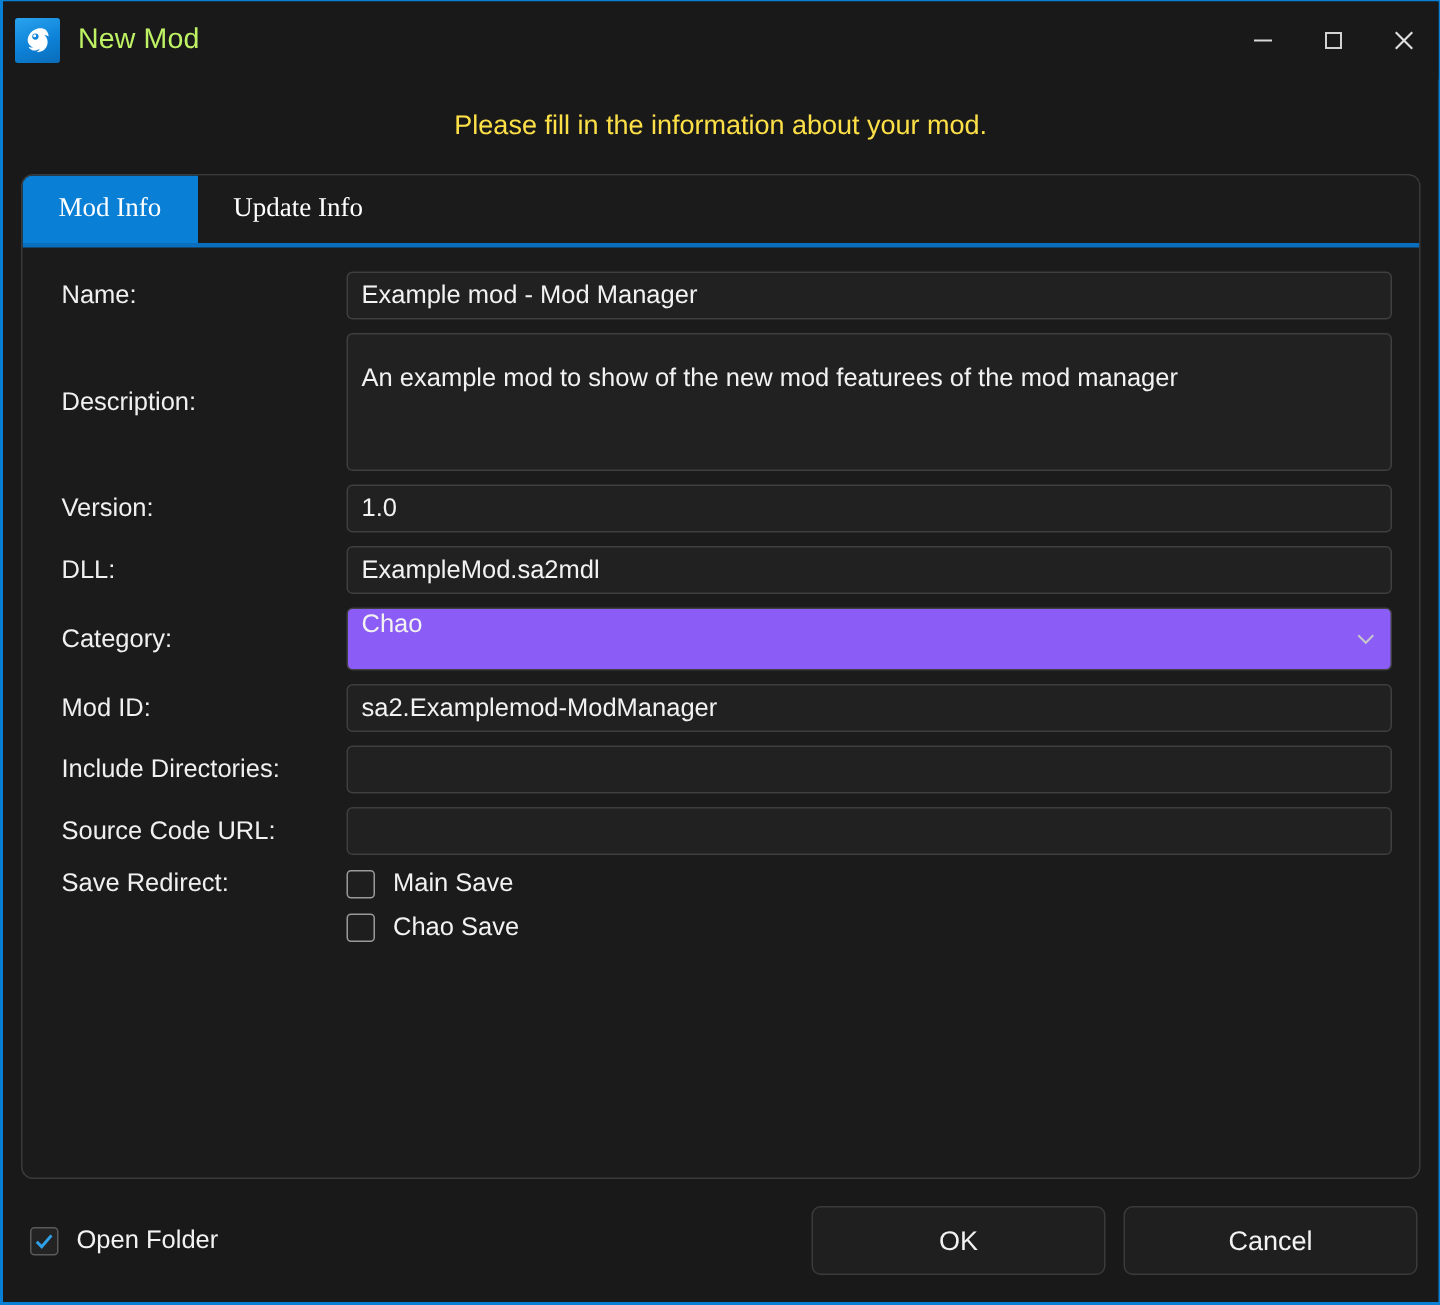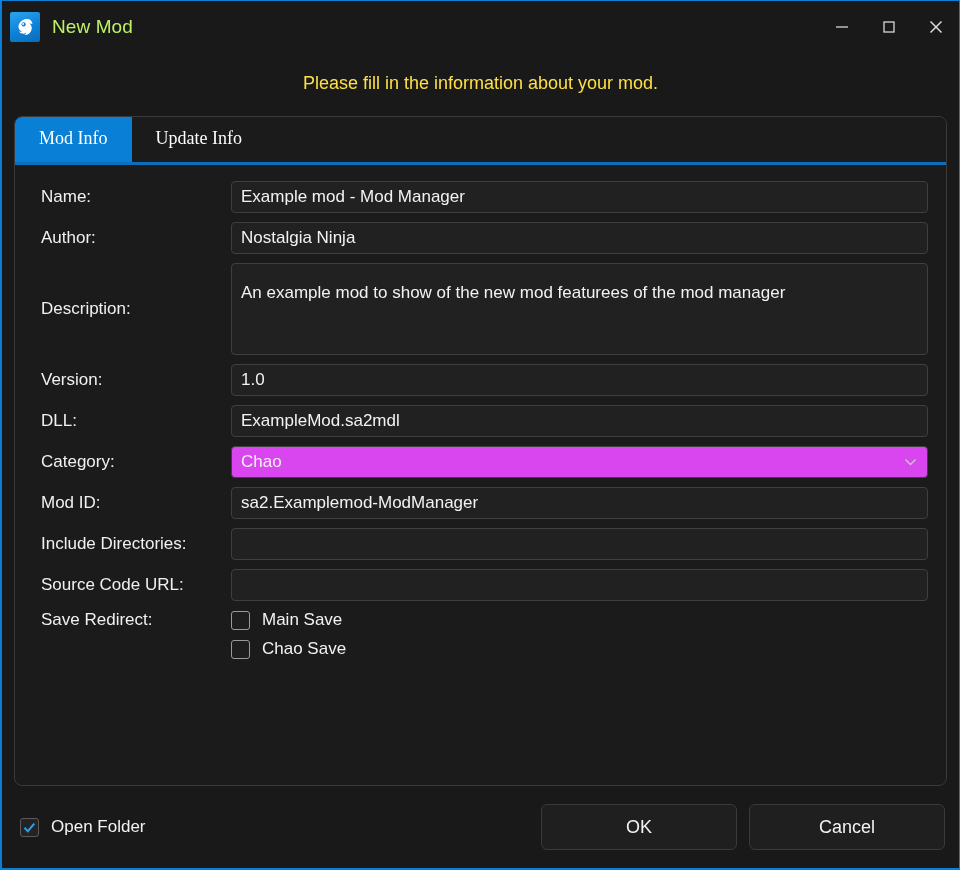--- a/index.html
+++ b/index.html
@@ -165,26 +165,26 @@
   textarea.field {
     height: 92px;
     padding-top: 18px;
     resize: none;
     line-height: 1.35;
   }
 
   
   .combo {
     flex: 1 1 auto;
-    height: 32px;
-    background: #d946ef;
+    height: 42px;
+    background: #8b5cf6;
     border: 1px solid #3f3f3f;
     border-radius: 4px;
     display: flex;
-    align-items: center;
+    align-items: flex-start;
     padding: 0 9px;
     position: relative;
     cursor: default;
   }
   .combo-value { font-size: 17px; color: #f2f2f2; }
   .combo-arrow {
     position: absolute;
     right: 10px;
     top: 50%;
     transform: translateY(-50%);
@@ -295,24 +295,20 @@
     </div>
     <div id="tab-underline"></div>
 
     <div id="form">
 
       <div class="row">
         <div class="lbl">Name:</div>
         <input class="field" type="text" value="Example mod - Mod Manager" style="">
       </div>
 
-      <div class="row">
-        <div class="lbl">Author:</div>
-        <input class="field" type="text" value="Nostalgia Ninja" style="">
-      </div>
 
       <div class="row desc">
         <div class="lbl">Description:</div>
         <textarea class="field" style="">An example mod to show of the new mod featurees of the mod manager</textarea>
       </div>
 
       <div class="row">
         <div class="lbl">Version:</div>
         <input class="field" type="text" value="1.0" style="">
       </div>

